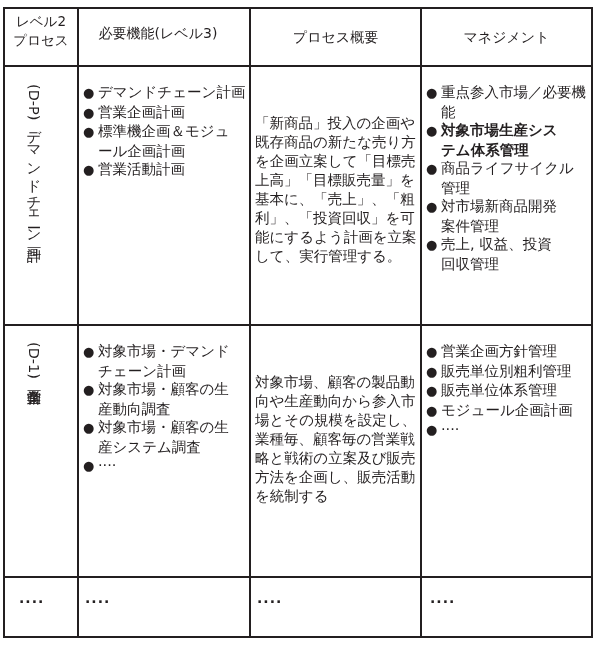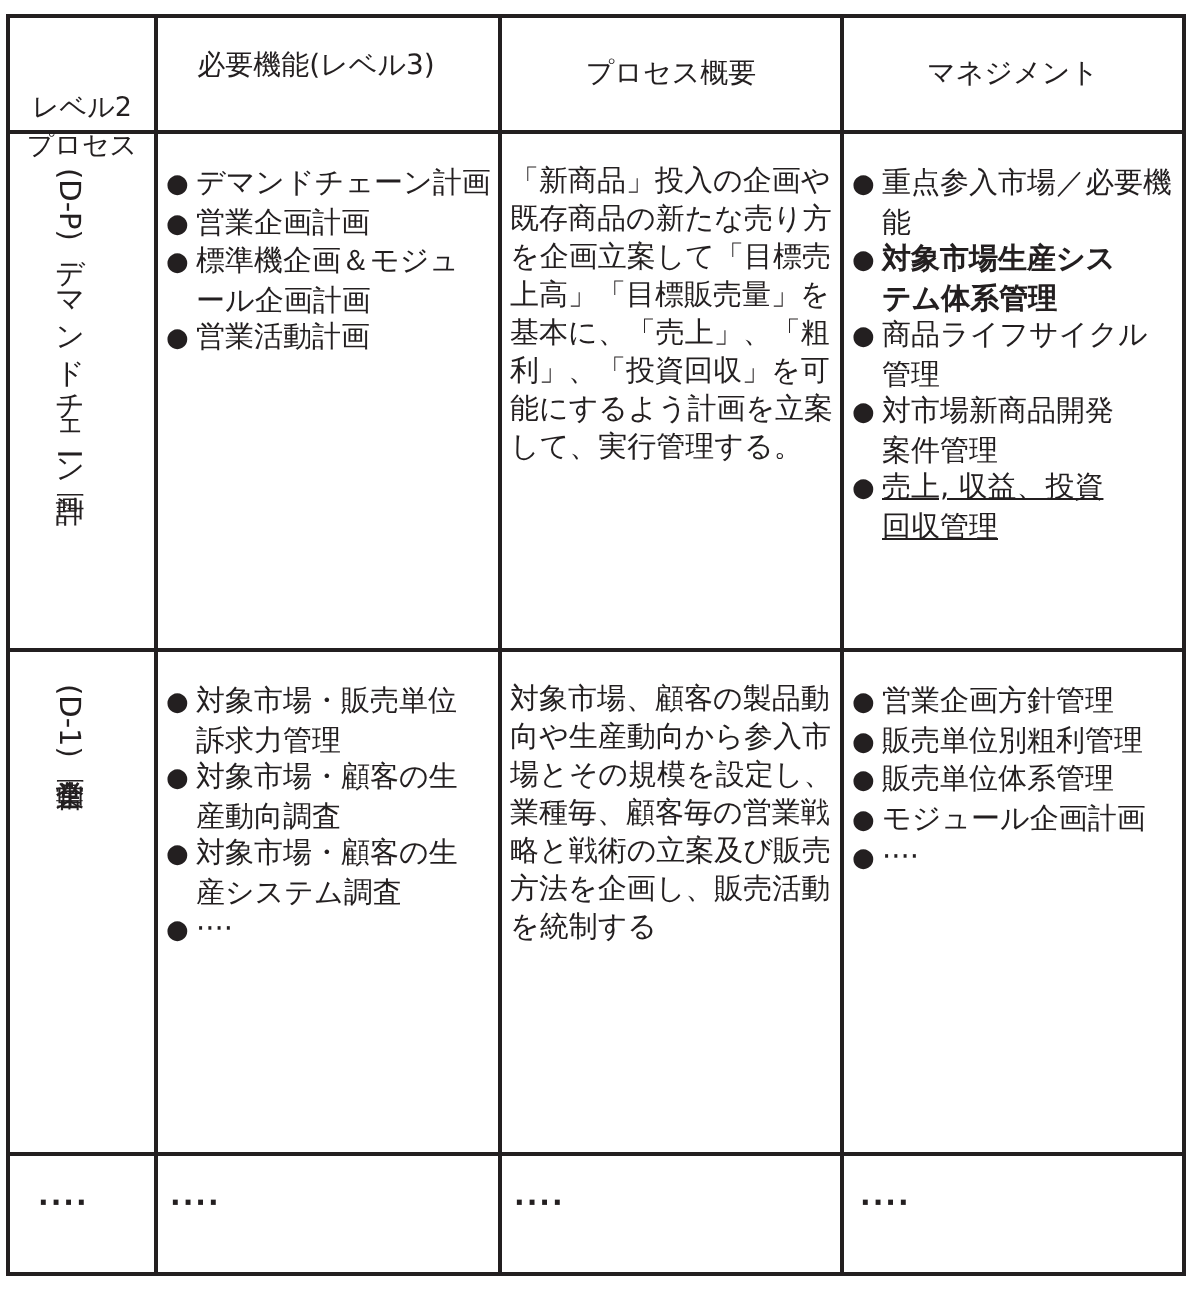--- a/index.html
+++ b/index.html
@@ -9,37 +9,37 @@
          border:2px solid #231f20; box-sizing:border-box; }
   .vline { position:absolute; top:0; bottom:0; width:2px; background:#231f20; }
   .hline { position:absolute; left:0; right:0; height:2px; background:#231f20; }
   .cell { position:absolute; box-sizing:border-box; }
   .hdr { display:flex; align-items:center; justify-content:center; text-align:center;
          font-size:14px; line-height:20px; }
   .vert { writing-mode:vertical-rl; font-size:14.5px; line-height:18px; letter-spacing:0px; }
   .list { list-style:none; margin:0; padding:0; font-size:14.5px; line-height:18.5px; }
   .list li { padding-left:15px; text-indent:-15px; }
   .list li::before { content:"●"; font-size:13px; display:inline-block; width:15px; text-indent:0; }
-  .para { font-size:14.5px; line-height:19px; word-break:break-all; }
+  .para { font-size:14.5px; line-height:19px; word-break:break-all;margin-top:32px; }
   .dots { font-size:14px; letter-spacing:1px; font-weight:bold; }
 </style>
 </head>
 <body>
 
 <div class="tbl">
 
   <div class="vline" style="left:72px"></div>
   <div class="vline" style="left:244px"></div>
   <div class="vline" style="left:415px"></div>
 
   <div class="hline" style="top:56px"></div>
   <div class="hline" style="top:315px"></div>
   <div class="hline" style="top:567px"></div>
 
-  <div class="cell hdr" style="left:0;top:0;width:72px;height:44px;white-space:pre-line;font-size:13.5px;line-height:19px;margin-top:33px;">レベル2
+  <div class="cell hdr" style="left:0;top:0;width:72px;height:44px;white-space:pre-line;font-size:13.5px;line-height:19px;">レベル2
 プロセス</div>
   <div class="cell hdr" style="left:68px;top:0;width:170px;height:48px;">必要機能(レベル3)</div>
   <div class="cell hdr" style="left:246px;top:0;width:169px;height:56px;">プロセス概要</div>
   <div class="cell hdr" style="left:417px;top:0;width:169px;height:56px;border-radius:11px;">マネジメント</div>
 
   <div class="cell" style="left:0;top:58px;width:72px;height:257px;">
     <div class="vert" style="position:absolute;left:18px;top:17px;display:flex;flex-direction:row-reverse;gap:0px;">
       <span style="margin-left:2px;">デマンドチェーン計画</span>
       <span>(D-P)</span>
     </div>
@@ -52,33 +52,33 @@
       <li>営業活動計画</li>
     </ul>
   </div>
   <div class="cell para" style="left:250px;top:73px;width:162px;">「新商品」投入の企画や既存商品の新たな売り方を企画立案して「目標売上高」「目標販売量」を基本に、「売上」、「粗利」、「投資回収」を可能にするよう計画を立案して、実行管理する。</div>
   <div class="cell" style="left:421px;top:74px;width:160px;">
     <ul class="list">
       <li>重点参入市場／必要機能</li>
       <li style="width:120px;font-weight:bold;">対象市場生産システム体系管理</li>
       <li>商品ライフサイクル管理</li>
       <li style="width:120px;">対市場新商品開発案件管理</li>
-      <li style="width:125px;text-decoration:underline;">売上, 収益、投資回収管理</li>
+      <li style="width:125px;">売上, 収益、投資回収管理</li>
     </ul>
   </div>
 
   <div class="cell" style="left:0;top:317px;width:72px;height:250px;">
     <div class="vert" style="position:absolute;left:18px;top:16px;display:flex;flex-direction:row-reverse;">
       <span style="margin-left:2px;">営業企画</span>
       <span>(D-1)</span>
     </div>
   </div>
   <div class="cell" style="left:78px;top:333px;width:150px;">
     <ul class="list">
-      <li>対象市場・販売単位訴求力管理</li>
+      <li>対象市場・デマンドチェーン計画</li>
       <li>対象市場・顧客の生産動向調査</li>
       <li>対象市場・顧客の生産システム調査</li>
       <li>····</li>
     </ul>
   </div>
   <div class="cell para" style="left:250px;top:332px;width:162px;">対象市場、顧客の製品動向や生産動向から参入市場とその規模を設定し、業種毎、顧客毎の営業戦略と戦術の立案及び販売方法を企画し、販売活動を統制する</div>
   <div class="cell" style="left:421px;top:333px;width:160px;">
     <ul class="list">
       <li>営業企画方針管理</li>
       <li>販売単位別粗利管理</li>

